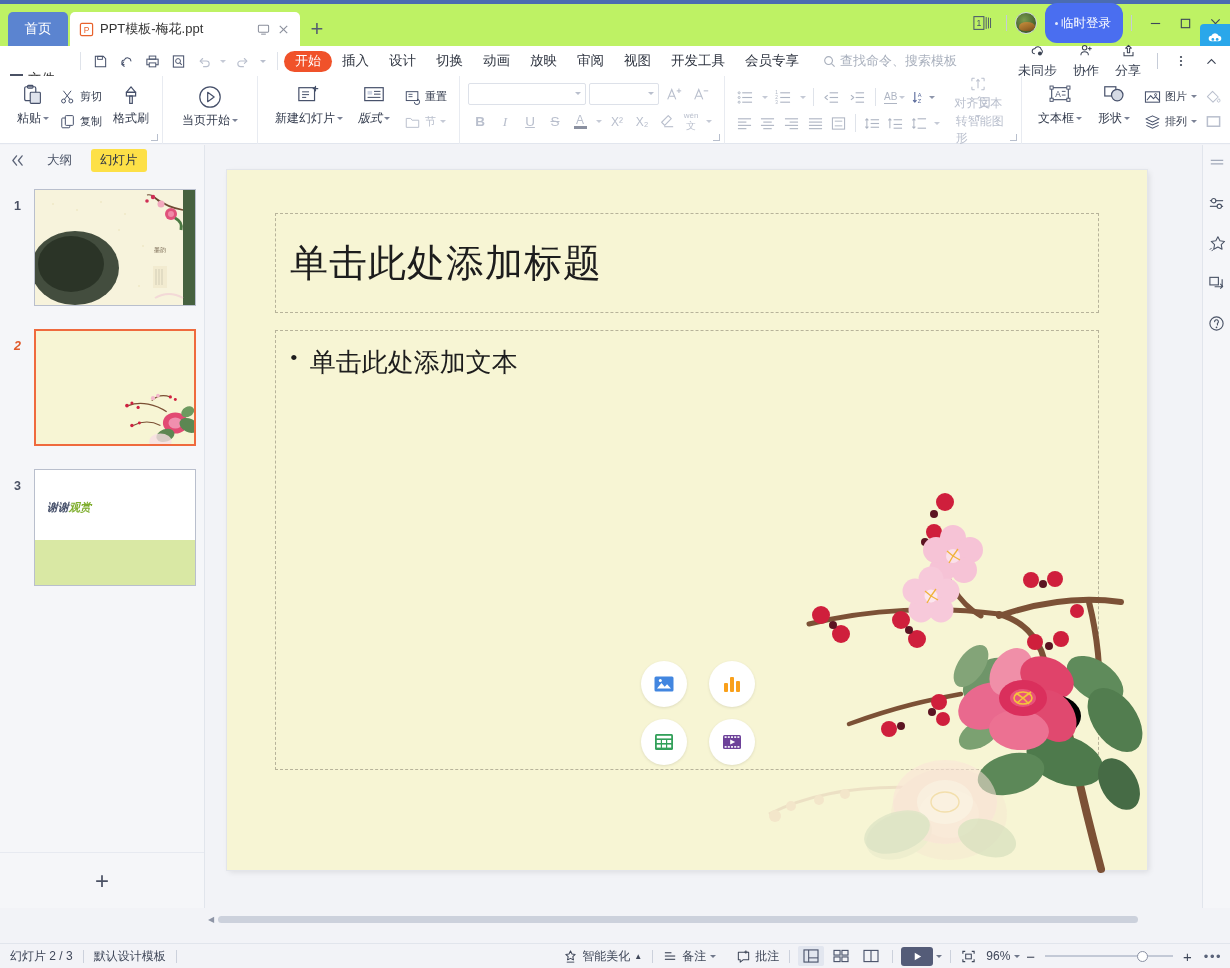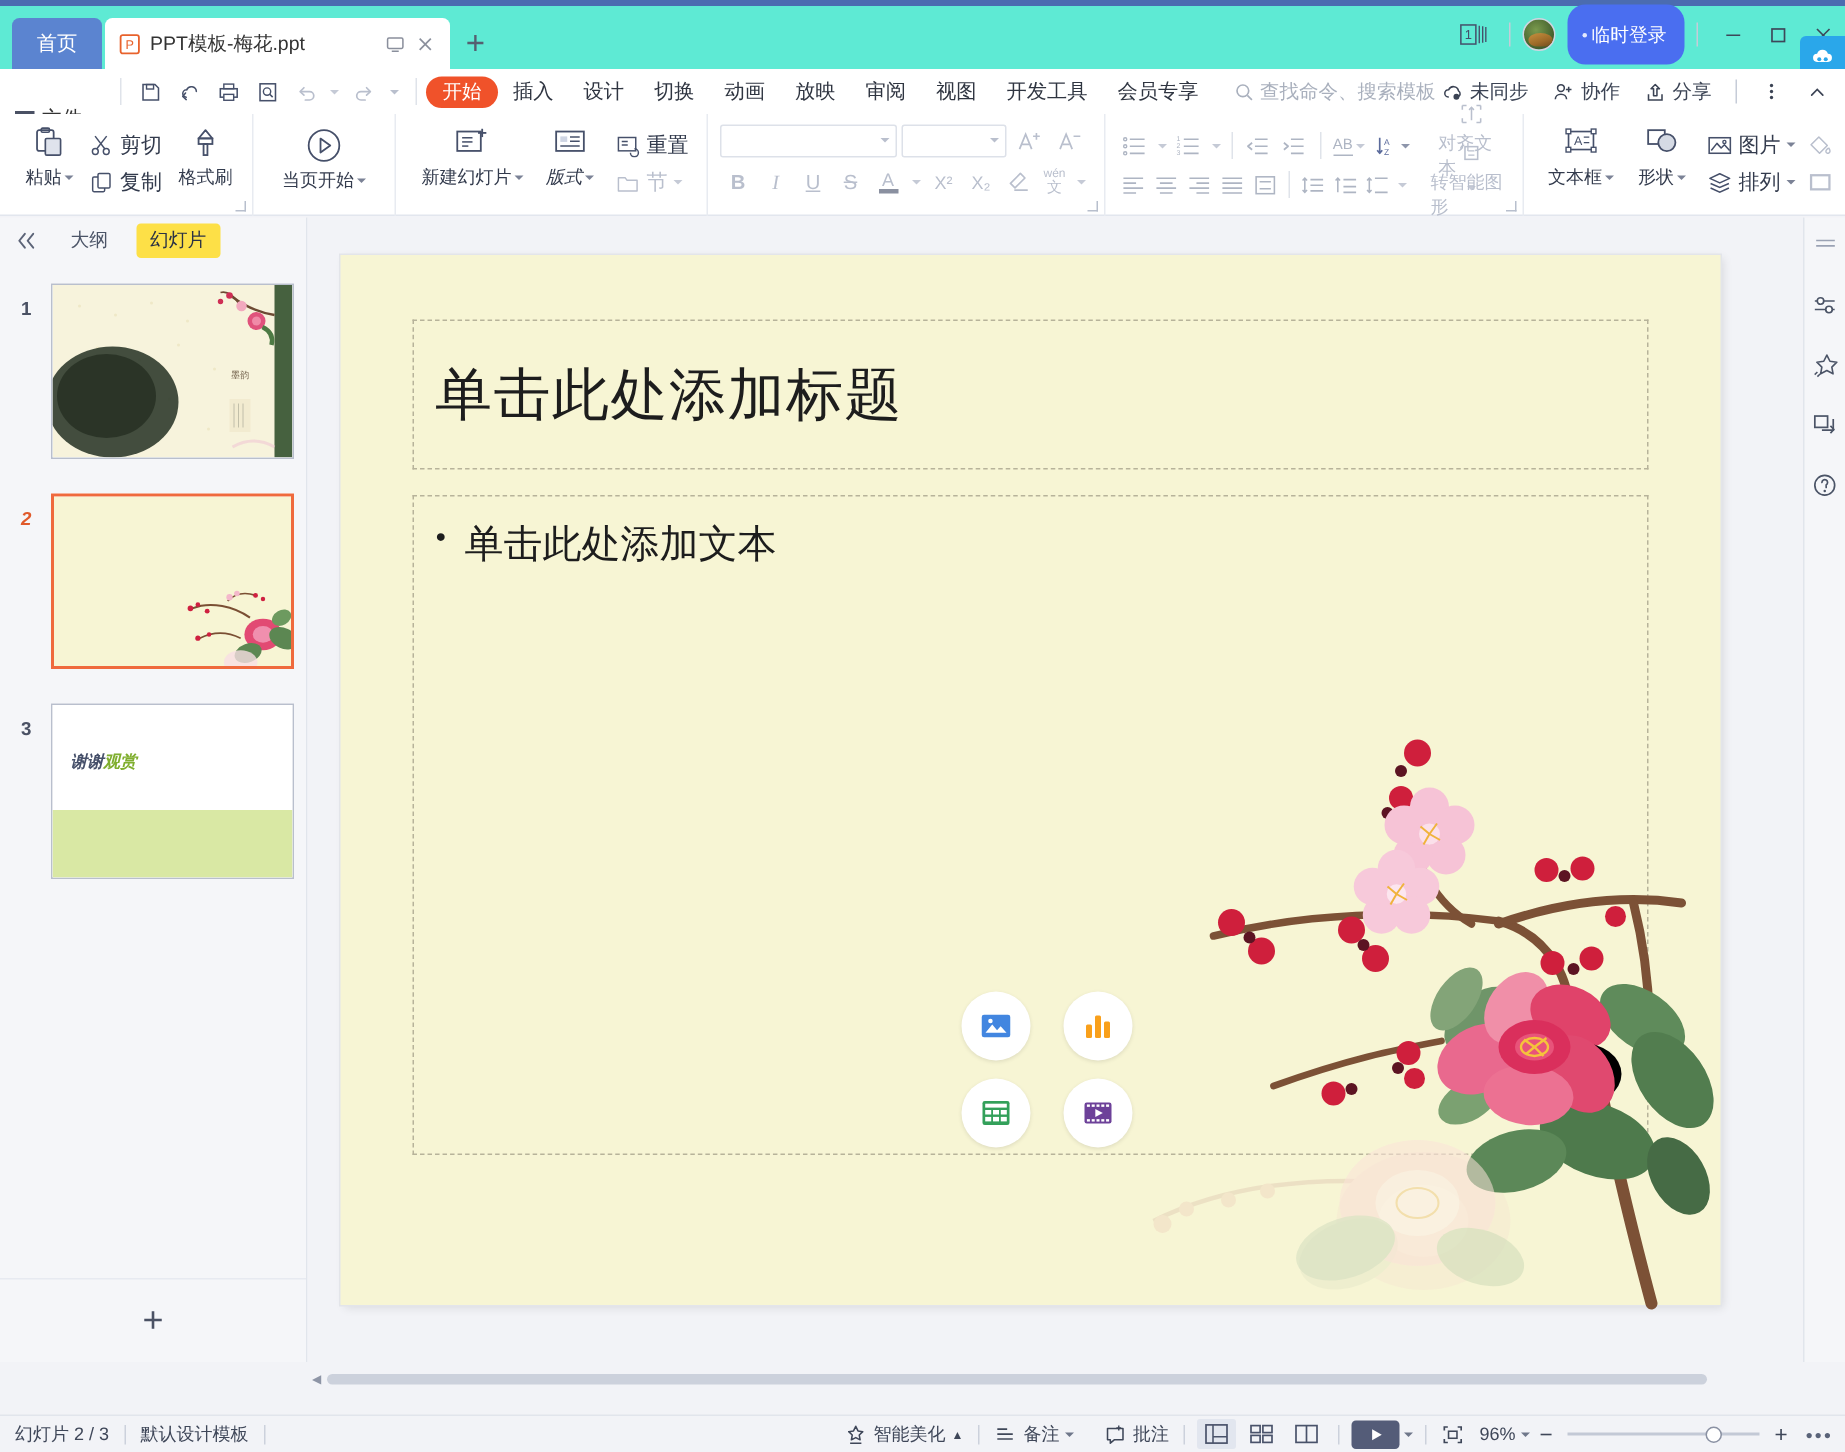--- a/index.html
+++ b/index.html
@@ -8,21 +8,21 @@
     font-family: "Liberation Sans", "DejaVu Sans", sans-serif;
     background: #f2f3f7;
     overflow: hidden;
     -webkit-font-smoothing: antialiased;
   }
   .app { position: relative; width: 1230px; height: 968px; }
 
   
   .titlebar {
     position: absolute; top: 0; left: 0; width: 1230px; height: 46px;
-    background: #5eead4;
+    background: #bef264;
     display: flex; align-items: flex-end;
   }
   .titlebar-topline {
     position: absolute; top: 0; left: 0; width: 1230px; height: 4px;
     background: #4b6cb0;
   }
   .tab-home {
     margin-left: 8px; margin-bottom: 0;
     width: 60px; height: 34px;
     background: #5b84d0; color: #fff;
@@ -115,42 +115,42 @@
     font-size: 13px;
   }
   .mb-search {
     display: flex; align-items: center; gap: 4px; margin-left: 14px;
     color: #a9b0bd; font-size: 13px;
   }
   .mb-right {
     position: absolute; right: 4px; top: 0; height: 30px;
     display: flex; align-items: center; font-size: 13px; color: #3b4354;
   }
-  .mb-right .it { display: flex; align-items: center; gap: 4px; padding: 0 8px; }
+  .mb-right .it { display: flex; align-items: center; gap: 4px; padding: 0 8px; flex-direction: column; }
 
   
   .ribbon {
     position: absolute; top: 76px; left: 0; width: 1230px; height: 68px;
     background: #fff; display: flex; align-items: flex-start;
     border-bottom: 1px solid #e2e6ee;
   }
   .rgroup { position: relative; height: 68px; display: flex; align-items: flex-start; padding: 4px 6px 0 6px; }
   .rgroup + .rgroup { border-left: 1px solid #e8ebf1; }
   .rg-expander { position: absolute; right: 4px; bottom: 3px; width: 7px; height: 7px;
     border-right: 1px solid #b8bfcd; border-bottom: 1px solid #b8bfcd; }
   .bigbtn {
     width: 46px; height: 58px; display: flex; flex-direction: column;
     align-items: center; justify-content: flex-start; gap: 2px; padding-top: 4px;
     font-size: 12px; color: #333b4d;
   }
   .bigbtn .lbl { display: flex; align-items: center; gap: 2px; font-size: 12px; white-space: nowrap; }
   .stack { display: flex; flex-direction: column; justify-content: center; height: 58px; gap: 3px; }
   .smallbtn {
     display: flex; align-items: center; gap: 4px; height: 22px; padding: 0 4px;
-    font-size: 14px; color: #333b4d; white-space: nowrap; font-family: Liberation Serif, serif;
+    font-size: 11px; color: #333b4d; white-space: nowrap; font-family: Liberation Serif, serif;
   }
   .smallbtn.dim { color: #b9bfcd; }
   .ic { display: inline-flex; align-items: center; justify-content: center; flex: 0 0 auto; }
 
   
   .fontgrp { padding-top: 6px; }
   .fontrow1 { display: flex; gap: 3px; align-items: center; }
   .fbox {
     height: 22px; border: 1px solid #dde1e9; border-radius: 2px; background: #fff;
     display: flex; align-items: center; justify-content: flex-end; padding: 0 4px;

